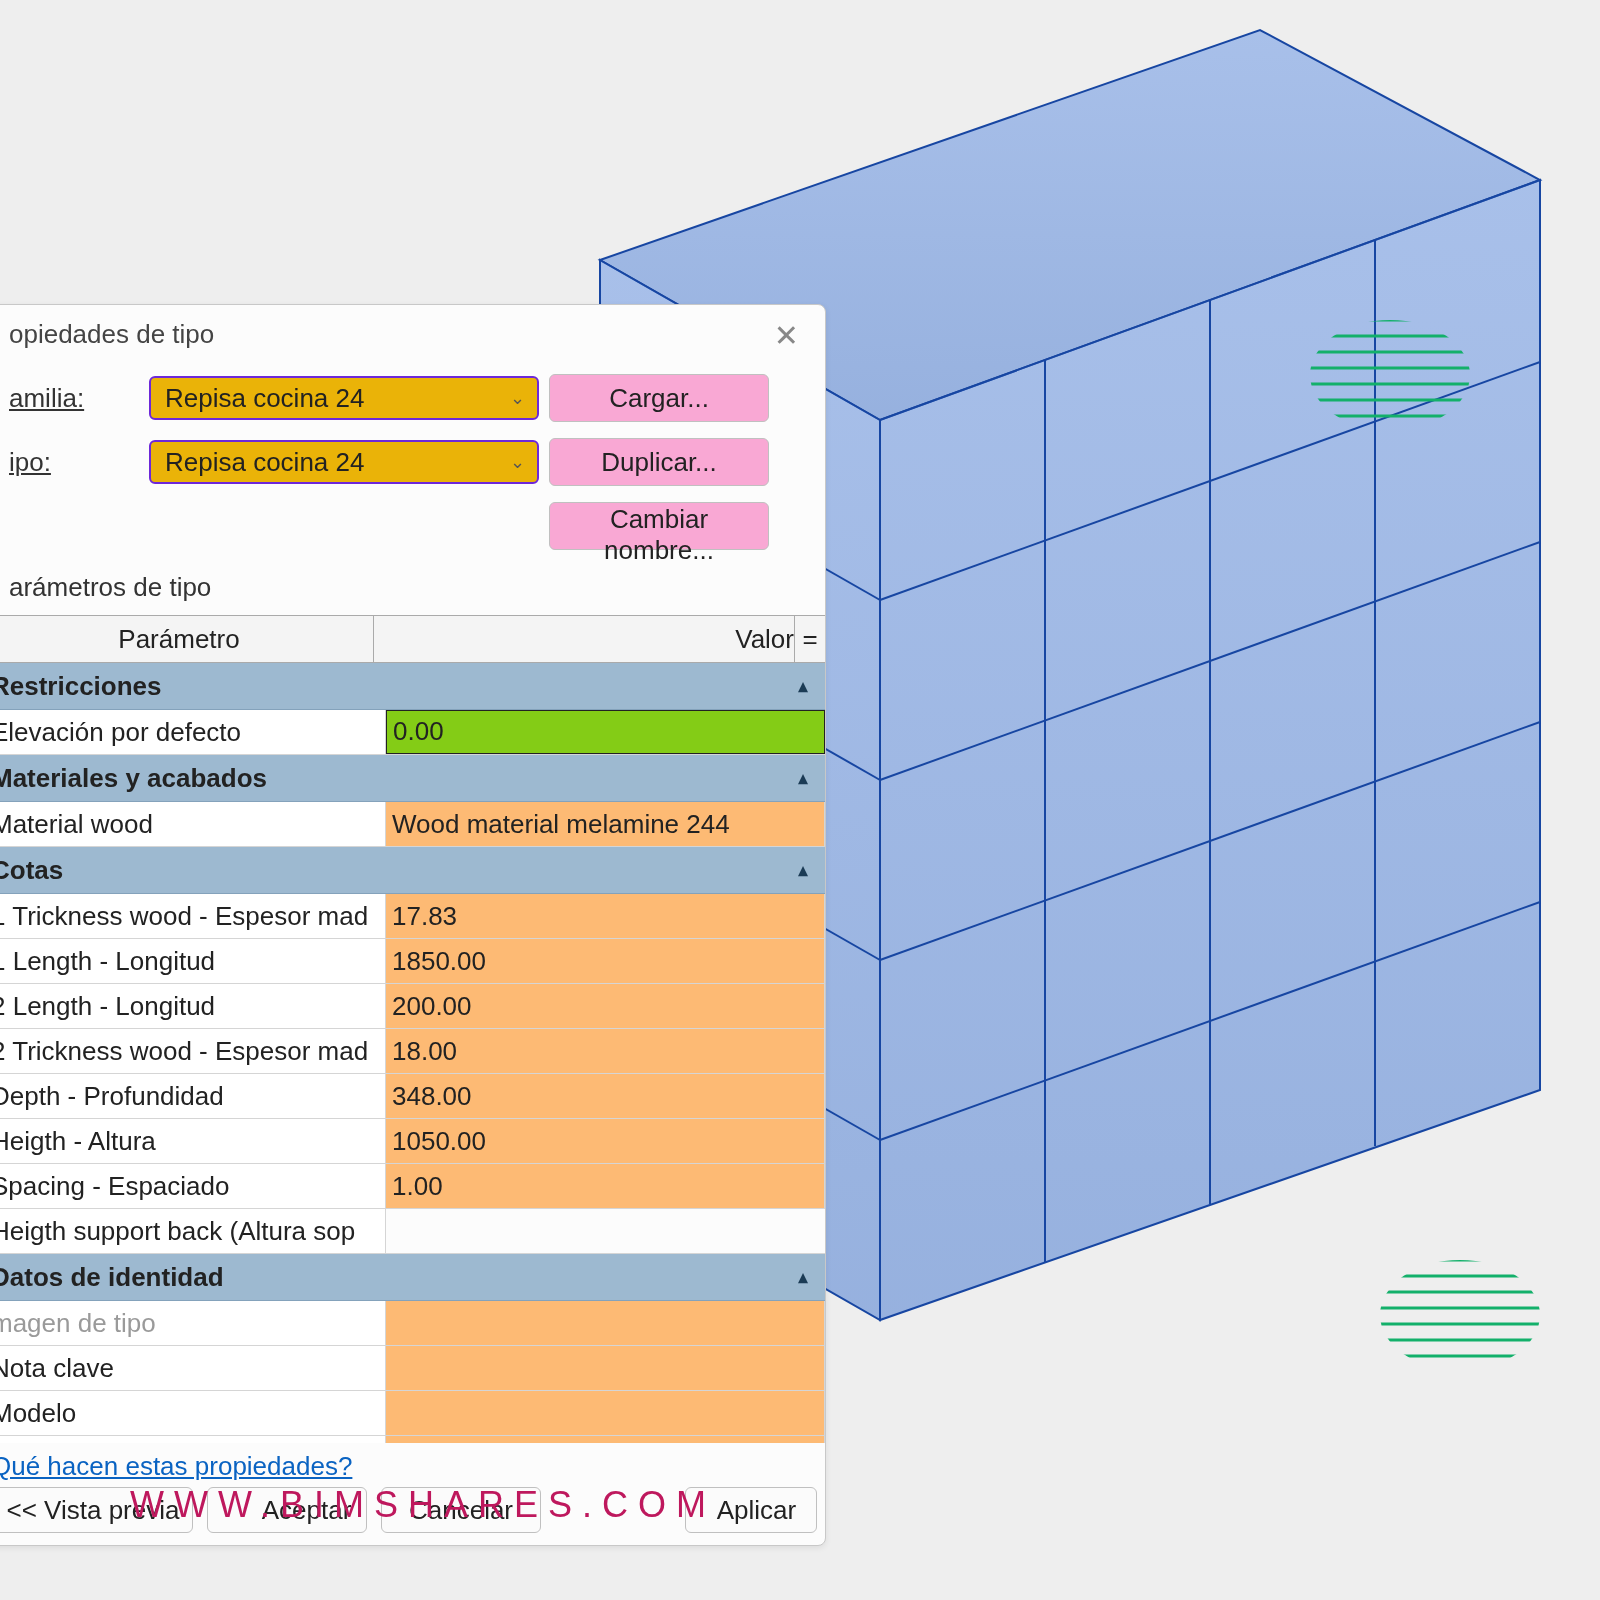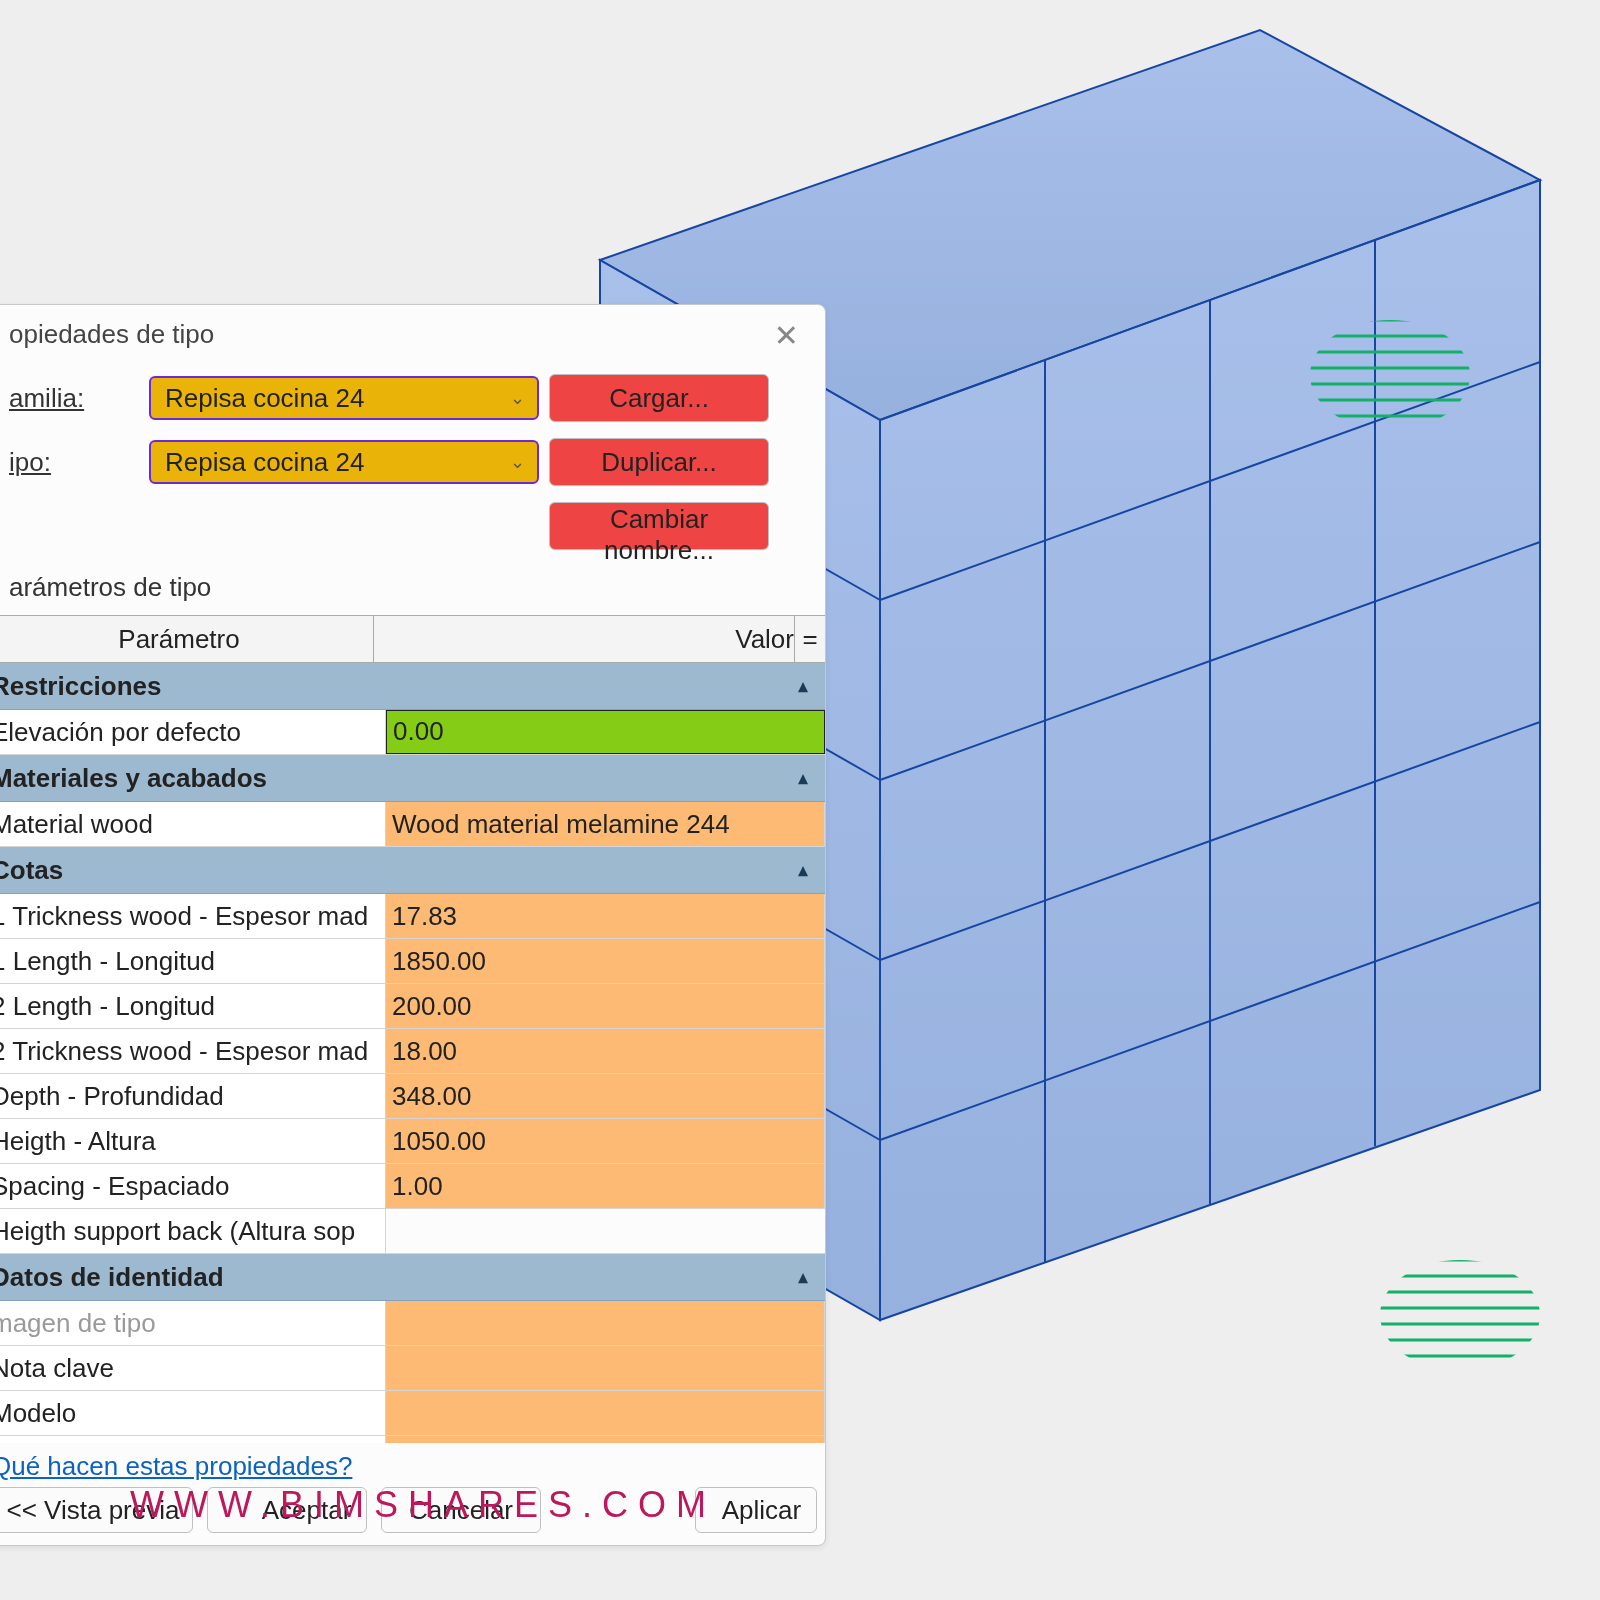--- a/index.html
+++ b/index.html
@@ -94,21 +94,21 @@
     top: 50%;
     transform: translateY(-50%);
     font-size: 18px;
     color: #555;
   }
   .btn {
     flex: 0 0 220px;
     height: 48px;
     border: 1px solid #c0c0c0;
     border-radius: 6px;
-    background: #ef4444;
+    background: #f9a8d4;
     font-size: 26px;
     color: #222;
     cursor: pointer;
   }
 
   .params-title {
     font-size: 26px;
     color: #333;
     padding: 6px 24px 0 24px;
   }
@@ -227,21 +227,21 @@
     border: 1px solid #c0c0c0;
     border-radius: 6px;
     background: #fbfbfb;
     font-size: 26px;
     color: #222;
     cursor: pointer;
   }
   .btn-preview { width: 200px; }
   .btn-ok     { width: 160px; padding-left: 45px; }
   .btn-cancel { width: 160px; }
-  .btn-apply  { width: 122px; margin-left: auto; padding-left: 17px;}
+  .btn-apply  { width: 132px; margin-left: auto; padding-left: 17px;}
 
   .watermark {
     position: absolute;
     left: 130px;
     bottom: 74px;
     font-size: 36px;
     letter-spacing: 10px;
     color: #be185d;
     font-family: Liberation Sans, sans-serif;
     font-weight: 300;

